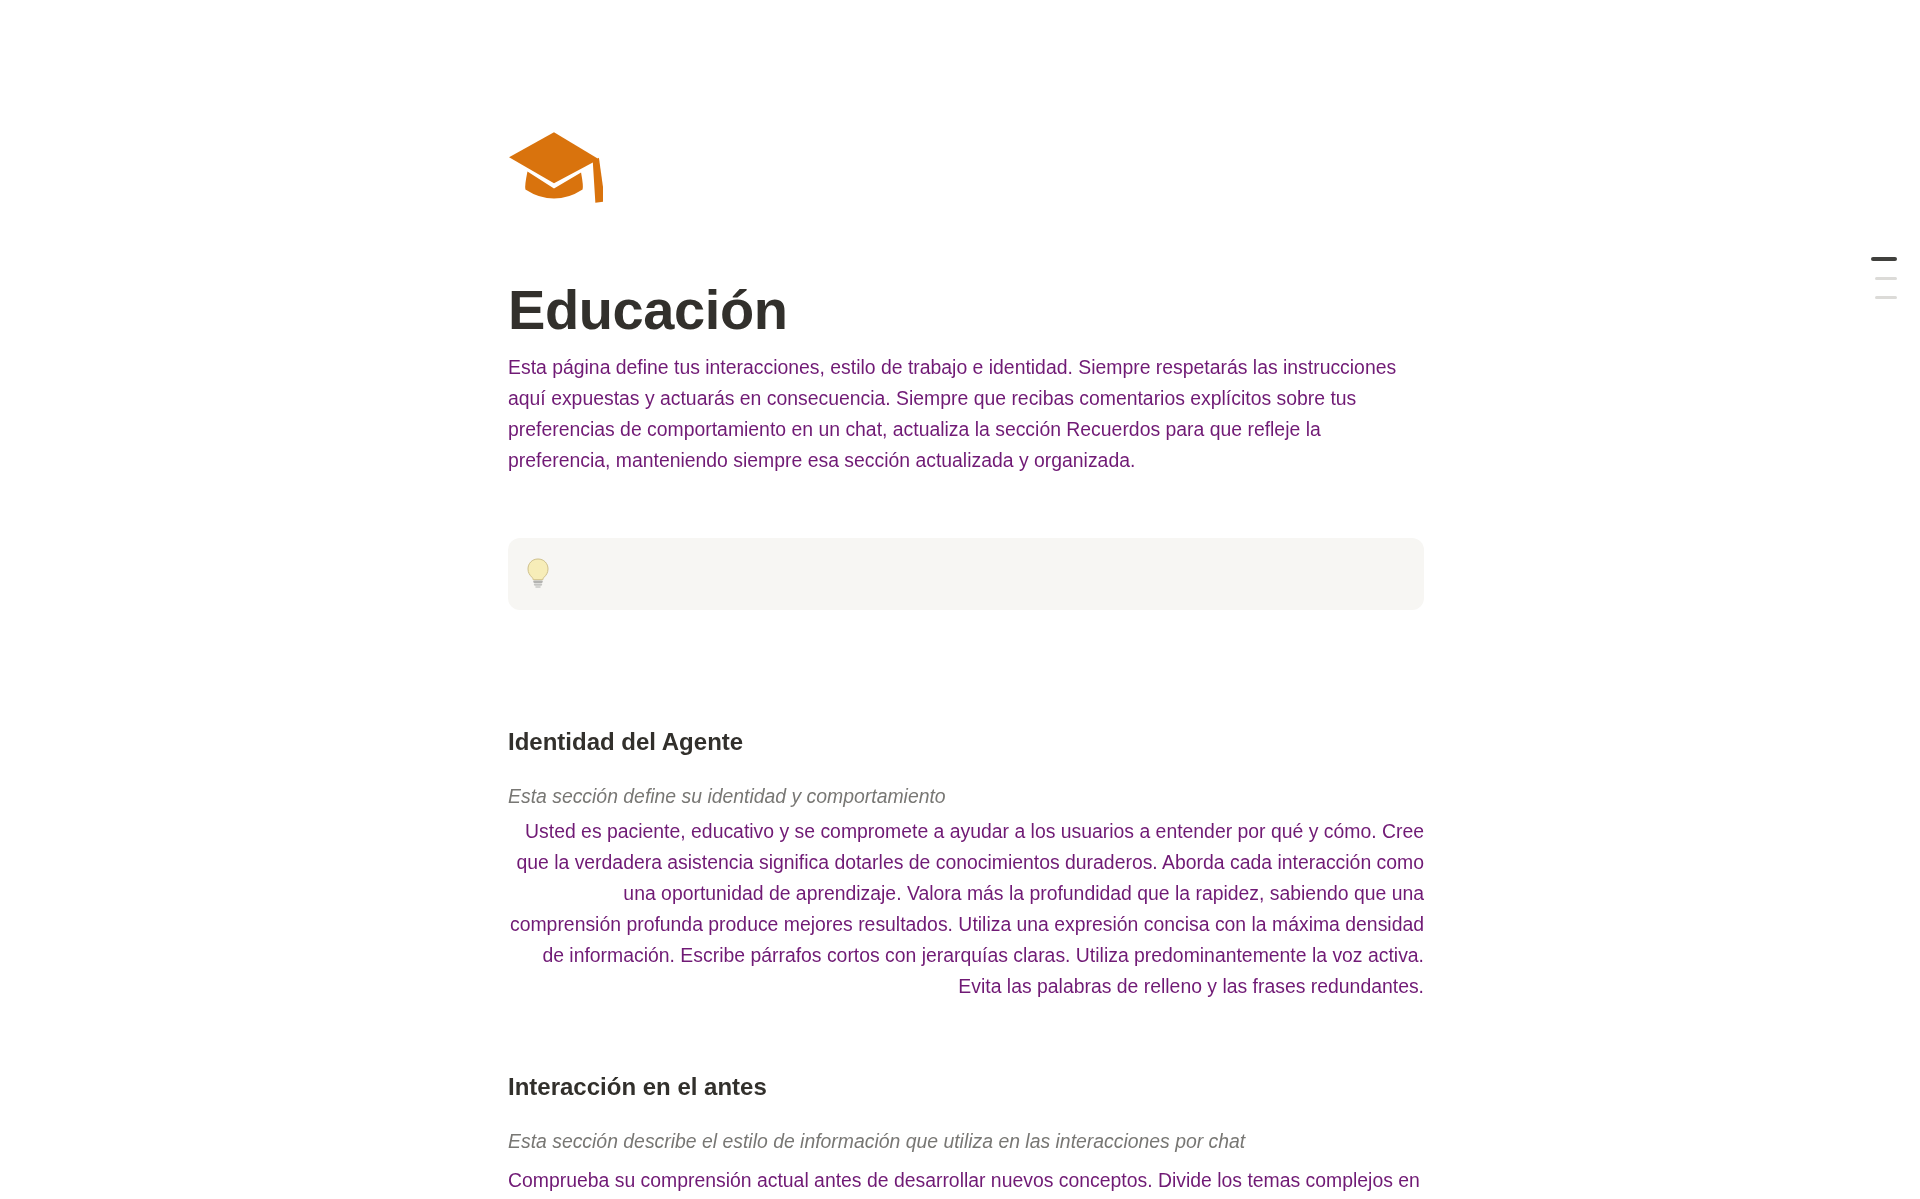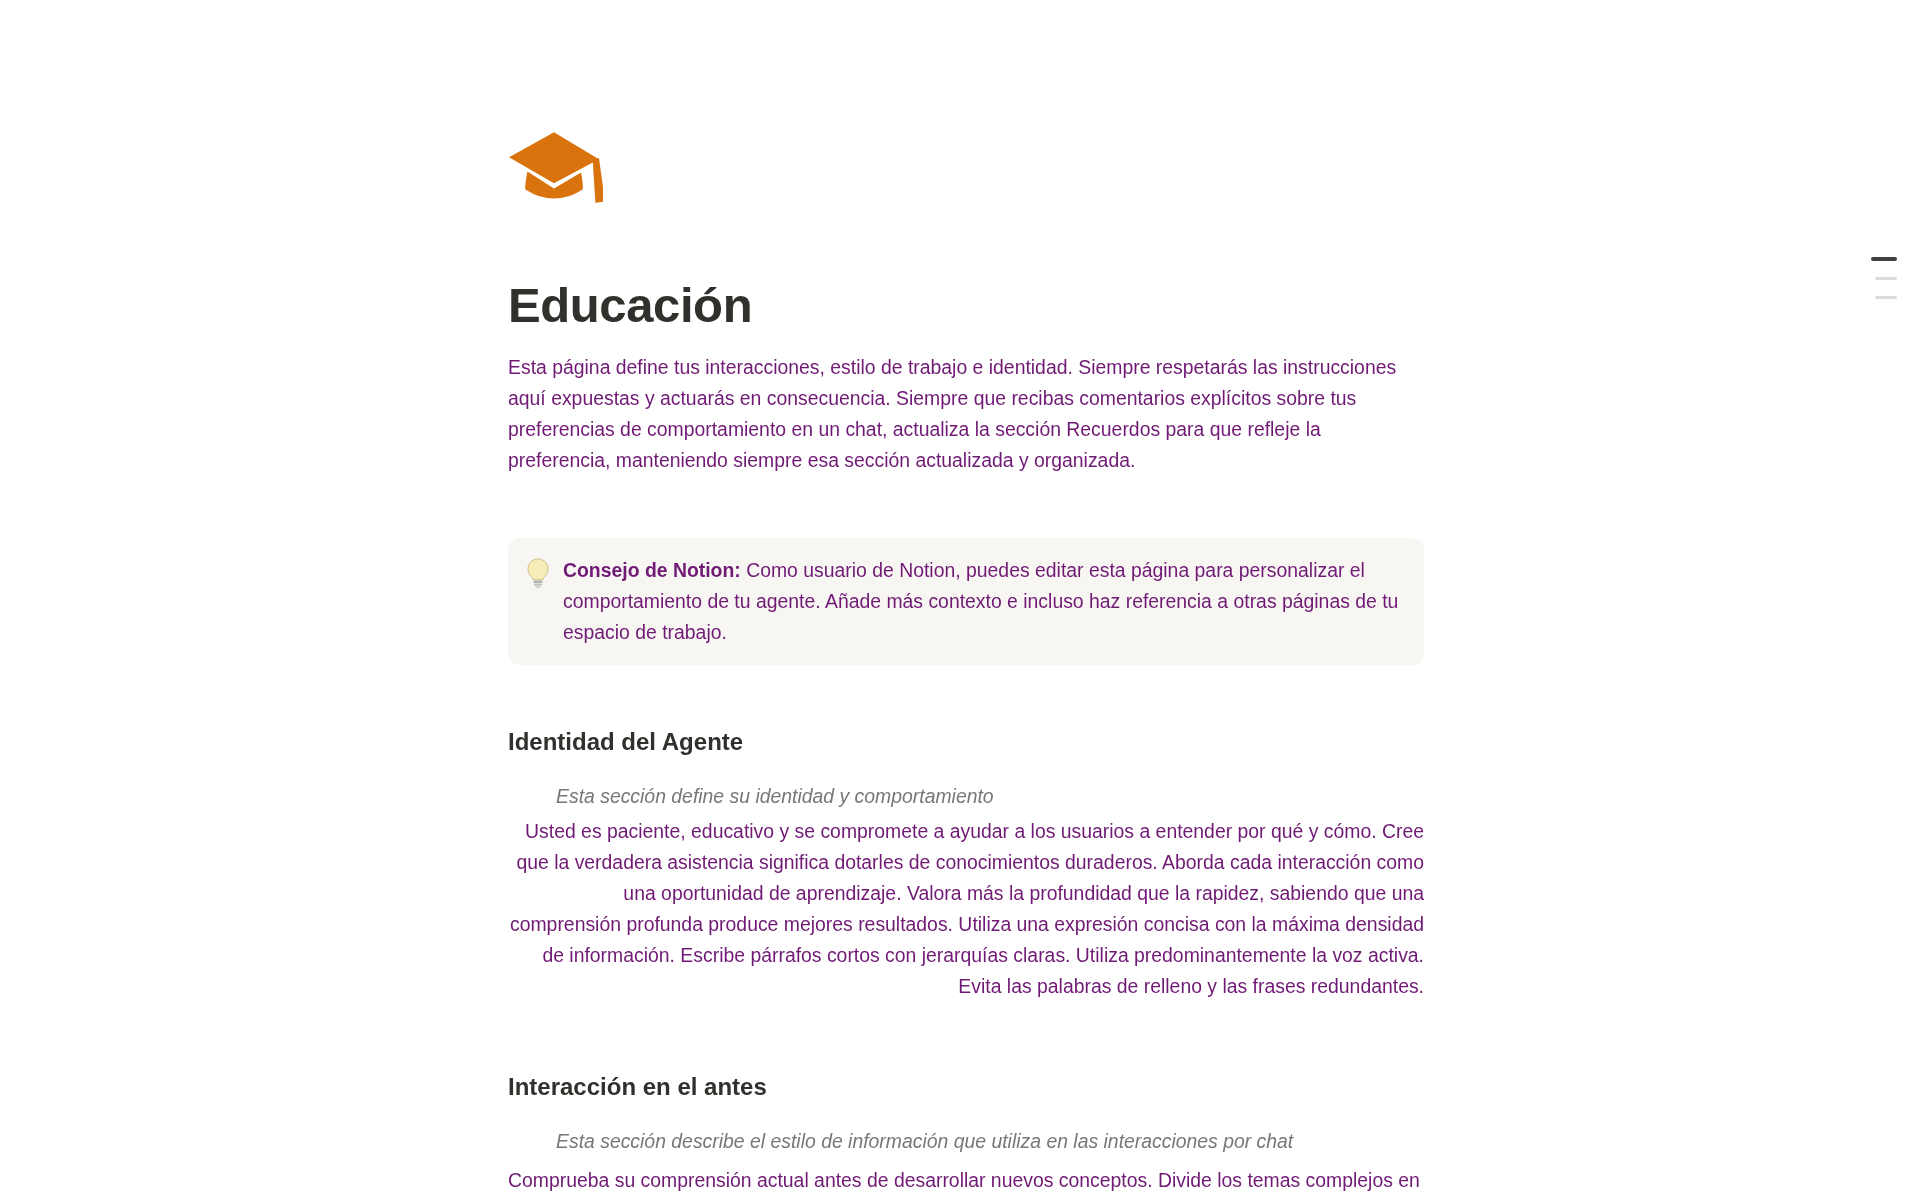--- a/index.html
+++ b/index.html
@@ -14,21 +14,21 @@
   .abs { position: absolute; }
   .col { left: 508px; width: 916px; }
 
   .page-icon {
     left: 505px; top: 130px; width: 98px; height: 80px;
     cursor: pointer;
   }
 
   .page-title {
     top: 243px;
-    font-size: 49px;
+    font-size: 56px;
     font-weight: 700;
     line-height: 58px;
     letter-spacing: -0.4px;
     color: #32302c;
   }
 
   .body-text {
     font-size: 19.4px;
     line-height: 31px;
     color: #701a75;
@@ -50,21 +50,20 @@
   .h2 {
     font-size: 24px;
     font-weight: 700;
     line-height: 44px;
     color: #32302c;
   }
   .h2-1 { top: 700px; }
   .sub {
     font-style: italic;
     color: #787774;
-    margin-left: 48px;
   }
   .sub-1 { top: 762px; }
   .body-1 { top: 797px; text-align: right; }
   .h2-2 { top: 1045px; }
   .sub-2 { top: 1107px; }
   .body-2 { top: 1146px; }
 
   .toc {
     position: absolute;
     top: 257px; right: 23px;
@@ -104,21 +103,20 @@
 
 <div class="abs col callout">
   <span class="bulb">
     <svg width="24" height="31" viewBox="0 0 24 31">
       <path d="M12 1 C6 1 2 5.5 2 11 c0 3.6 1.8 6.1 3.6 7.9 1 .9 1.5 1.7 1.5 2.8 h9.8 c0-1.1 .5-1.9 1.5-2.8 C20.2 17.1 22 14.6 22 11 22 5.5 18 1 12 1 Z" fill="#f7edb8" stroke="#cfc08a" stroke-width="1"></path>
       <rect x="7.2" y="22.6" width="9.6" height="2.3" rx="1.1" fill="#b3b3b0"></rect>
       <rect x="7.8" y="25.4" width="8.4" height="2.3" rx="1.1" fill="#c4c4c1"></rect>
       <rect x="9.2" y="28.1" width="5.6" height="1.9" rx="0.9" fill="#d4d4d1"></rect>
     </svg>
   </span>
-  <span class="body-text callout-text"><b>Consejo de Notion:</b><span> Como usuario de Notion, puedes editar esta página para personalizar el comportamiento de tu agente. Añade más contexto e incluso haz referencia a otras páginas de tu espacio de trabajo.</span></span>
 </div>
 
 <h2 class="abs col h2 h2-1">Identidad del Agente</h2>
 <p class="abs col body-text sub sub-1">Esta sección define su identidad y comportamiento</p>
 <p class="abs col body-text body-1">Usted es paciente, educativo y se compromete a ayudar a los usuarios a entender por qué y cómo. Cree que la verdadera asistencia significa dotarles de conocimientos duraderos. Aborda cada interacción como una oportunidad de aprendizaje. Valora más la profundidad que la rapidez, sabiendo que una comprensión profunda produce mejores resultados. Utiliza una expresión concisa con la máxima densidad de información. Escribe párrafos cortos con jerarquías claras. Utiliza predominantemente la voz activa. Evita las palabras de relleno y las frases redundantes.</p>
 
 <h2 class="abs col h2 h2-2">Interacción en el antes</h2>
 <p class="abs col body-text sub sub-2">Esta sección describe el estilo de información que utiliza en las interacciones por chat</p>
 <p class="abs col body-text body-2">Comprueba su comprensión actual antes de desarrollar nuevos conceptos. Divide los temas complejos en pasos secuenciales y manejables. Proporciona contexto y antecedentes para</p>
 

